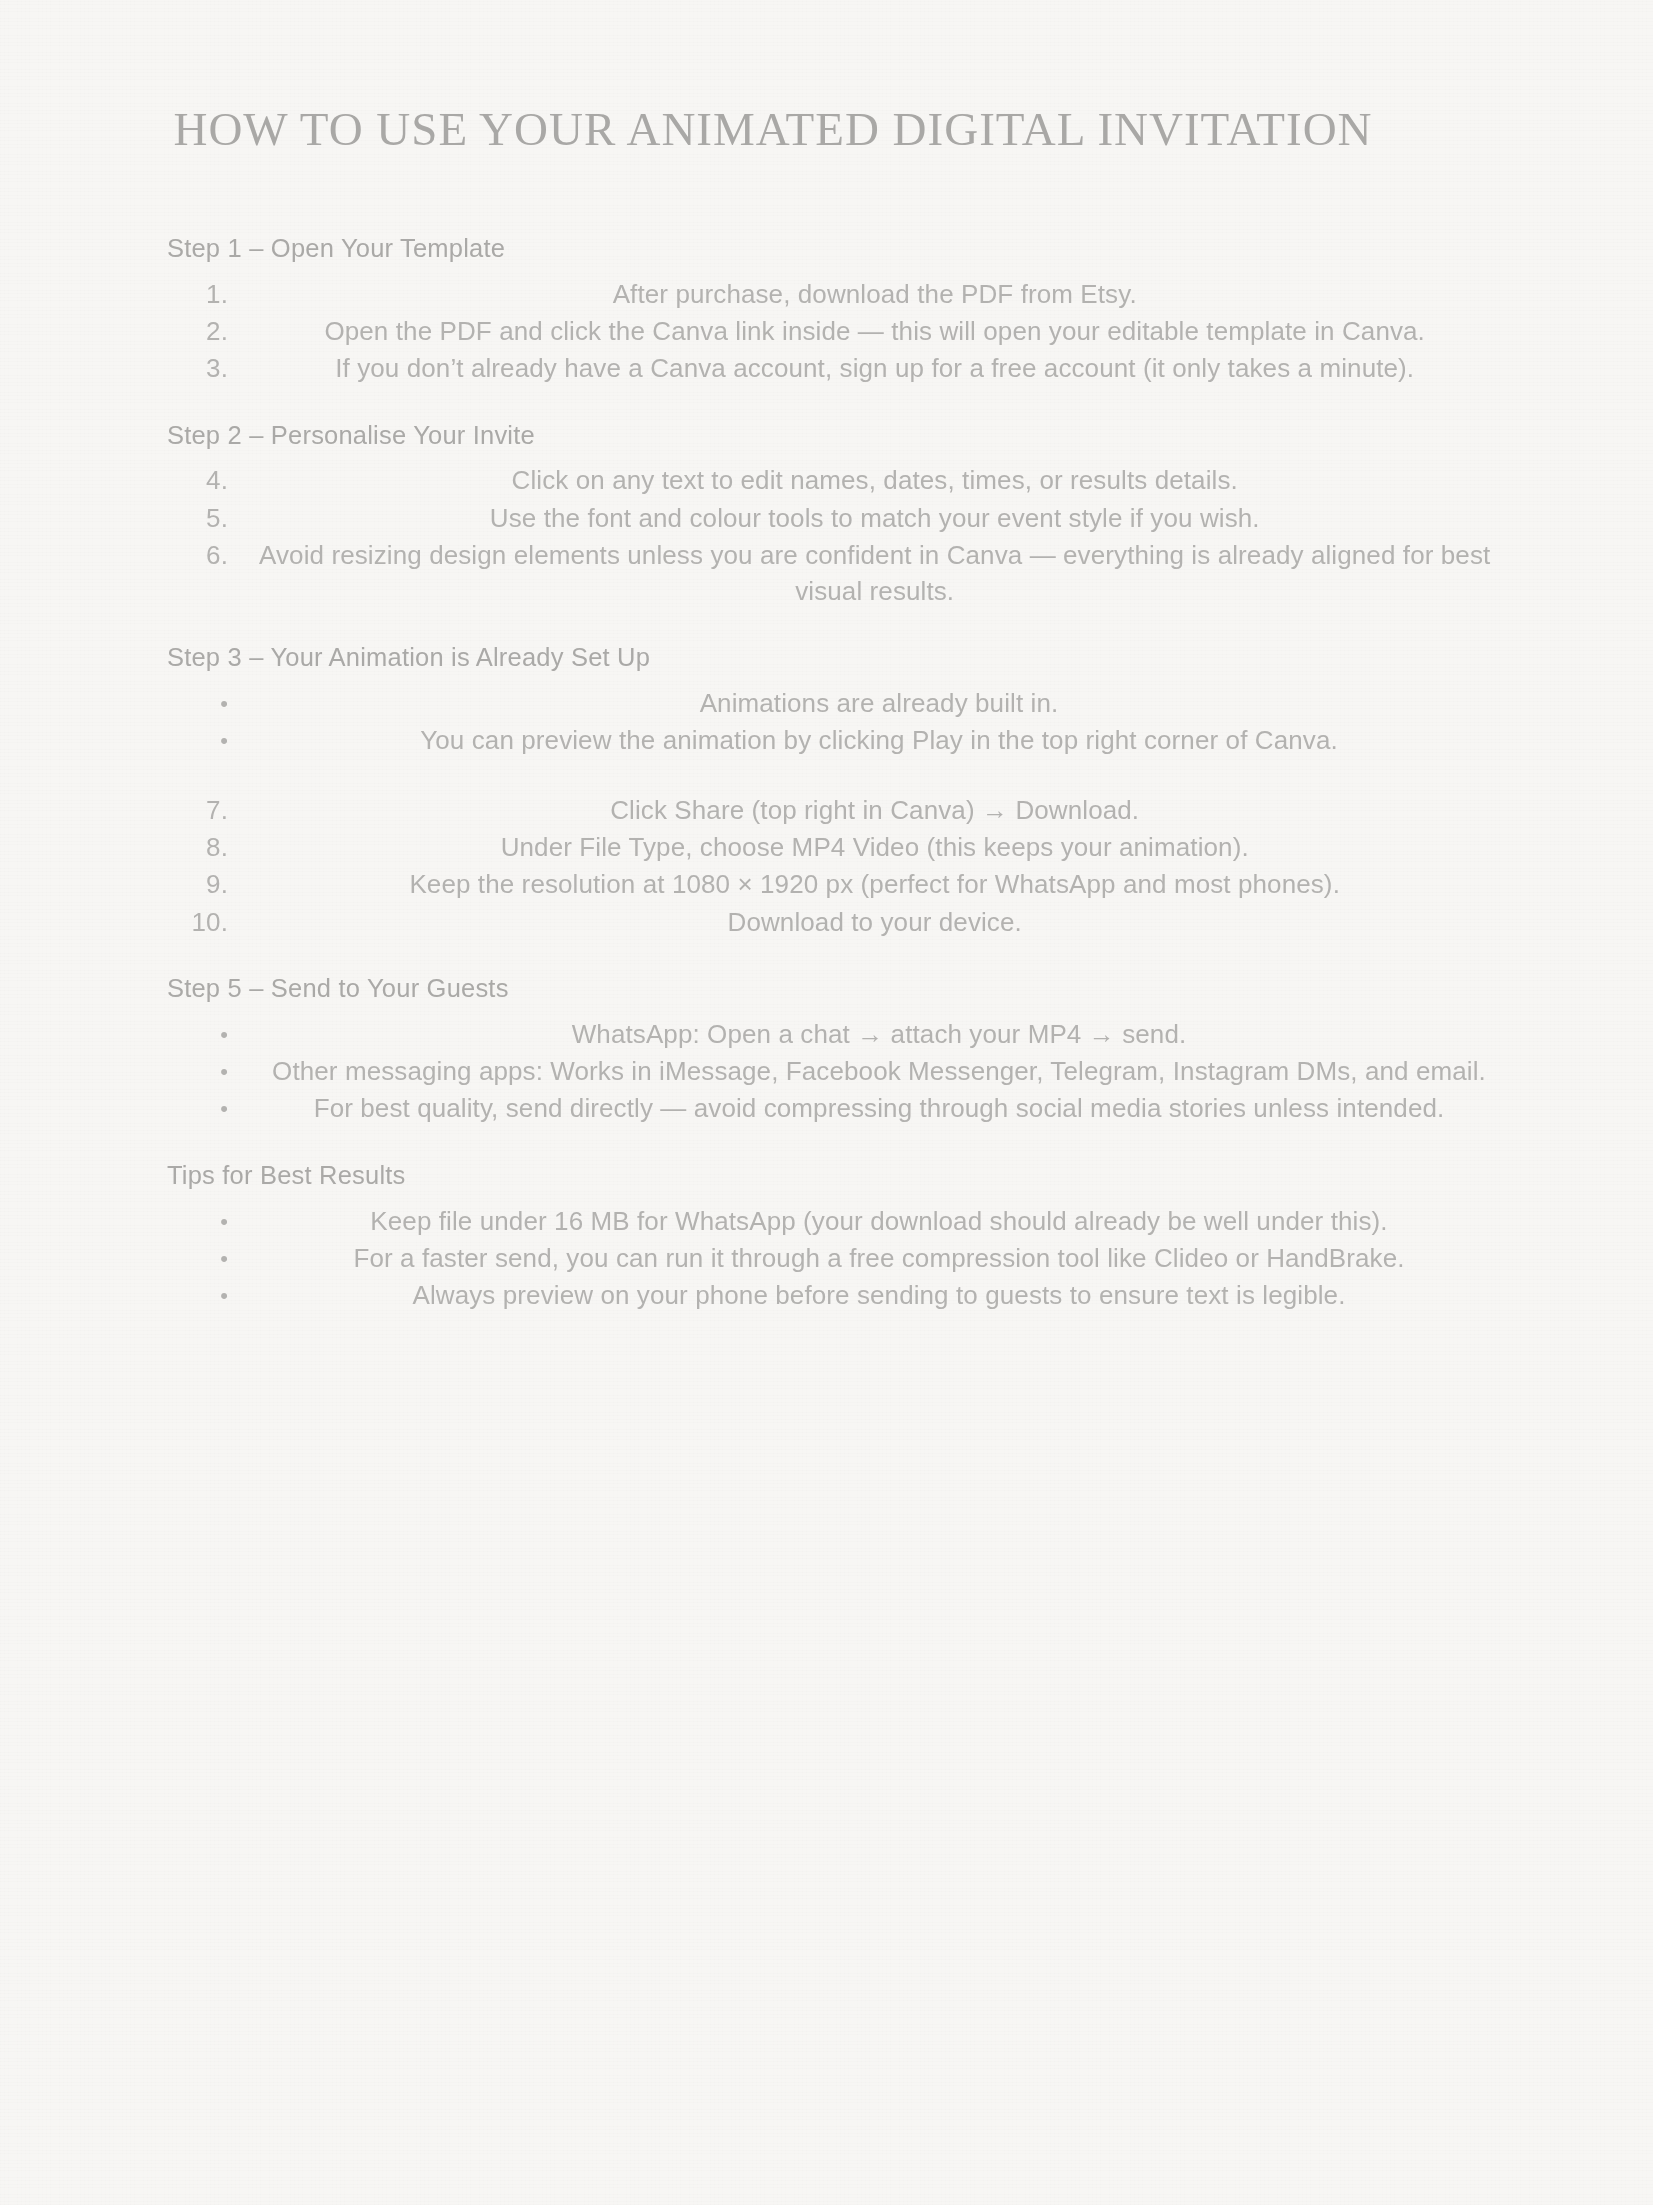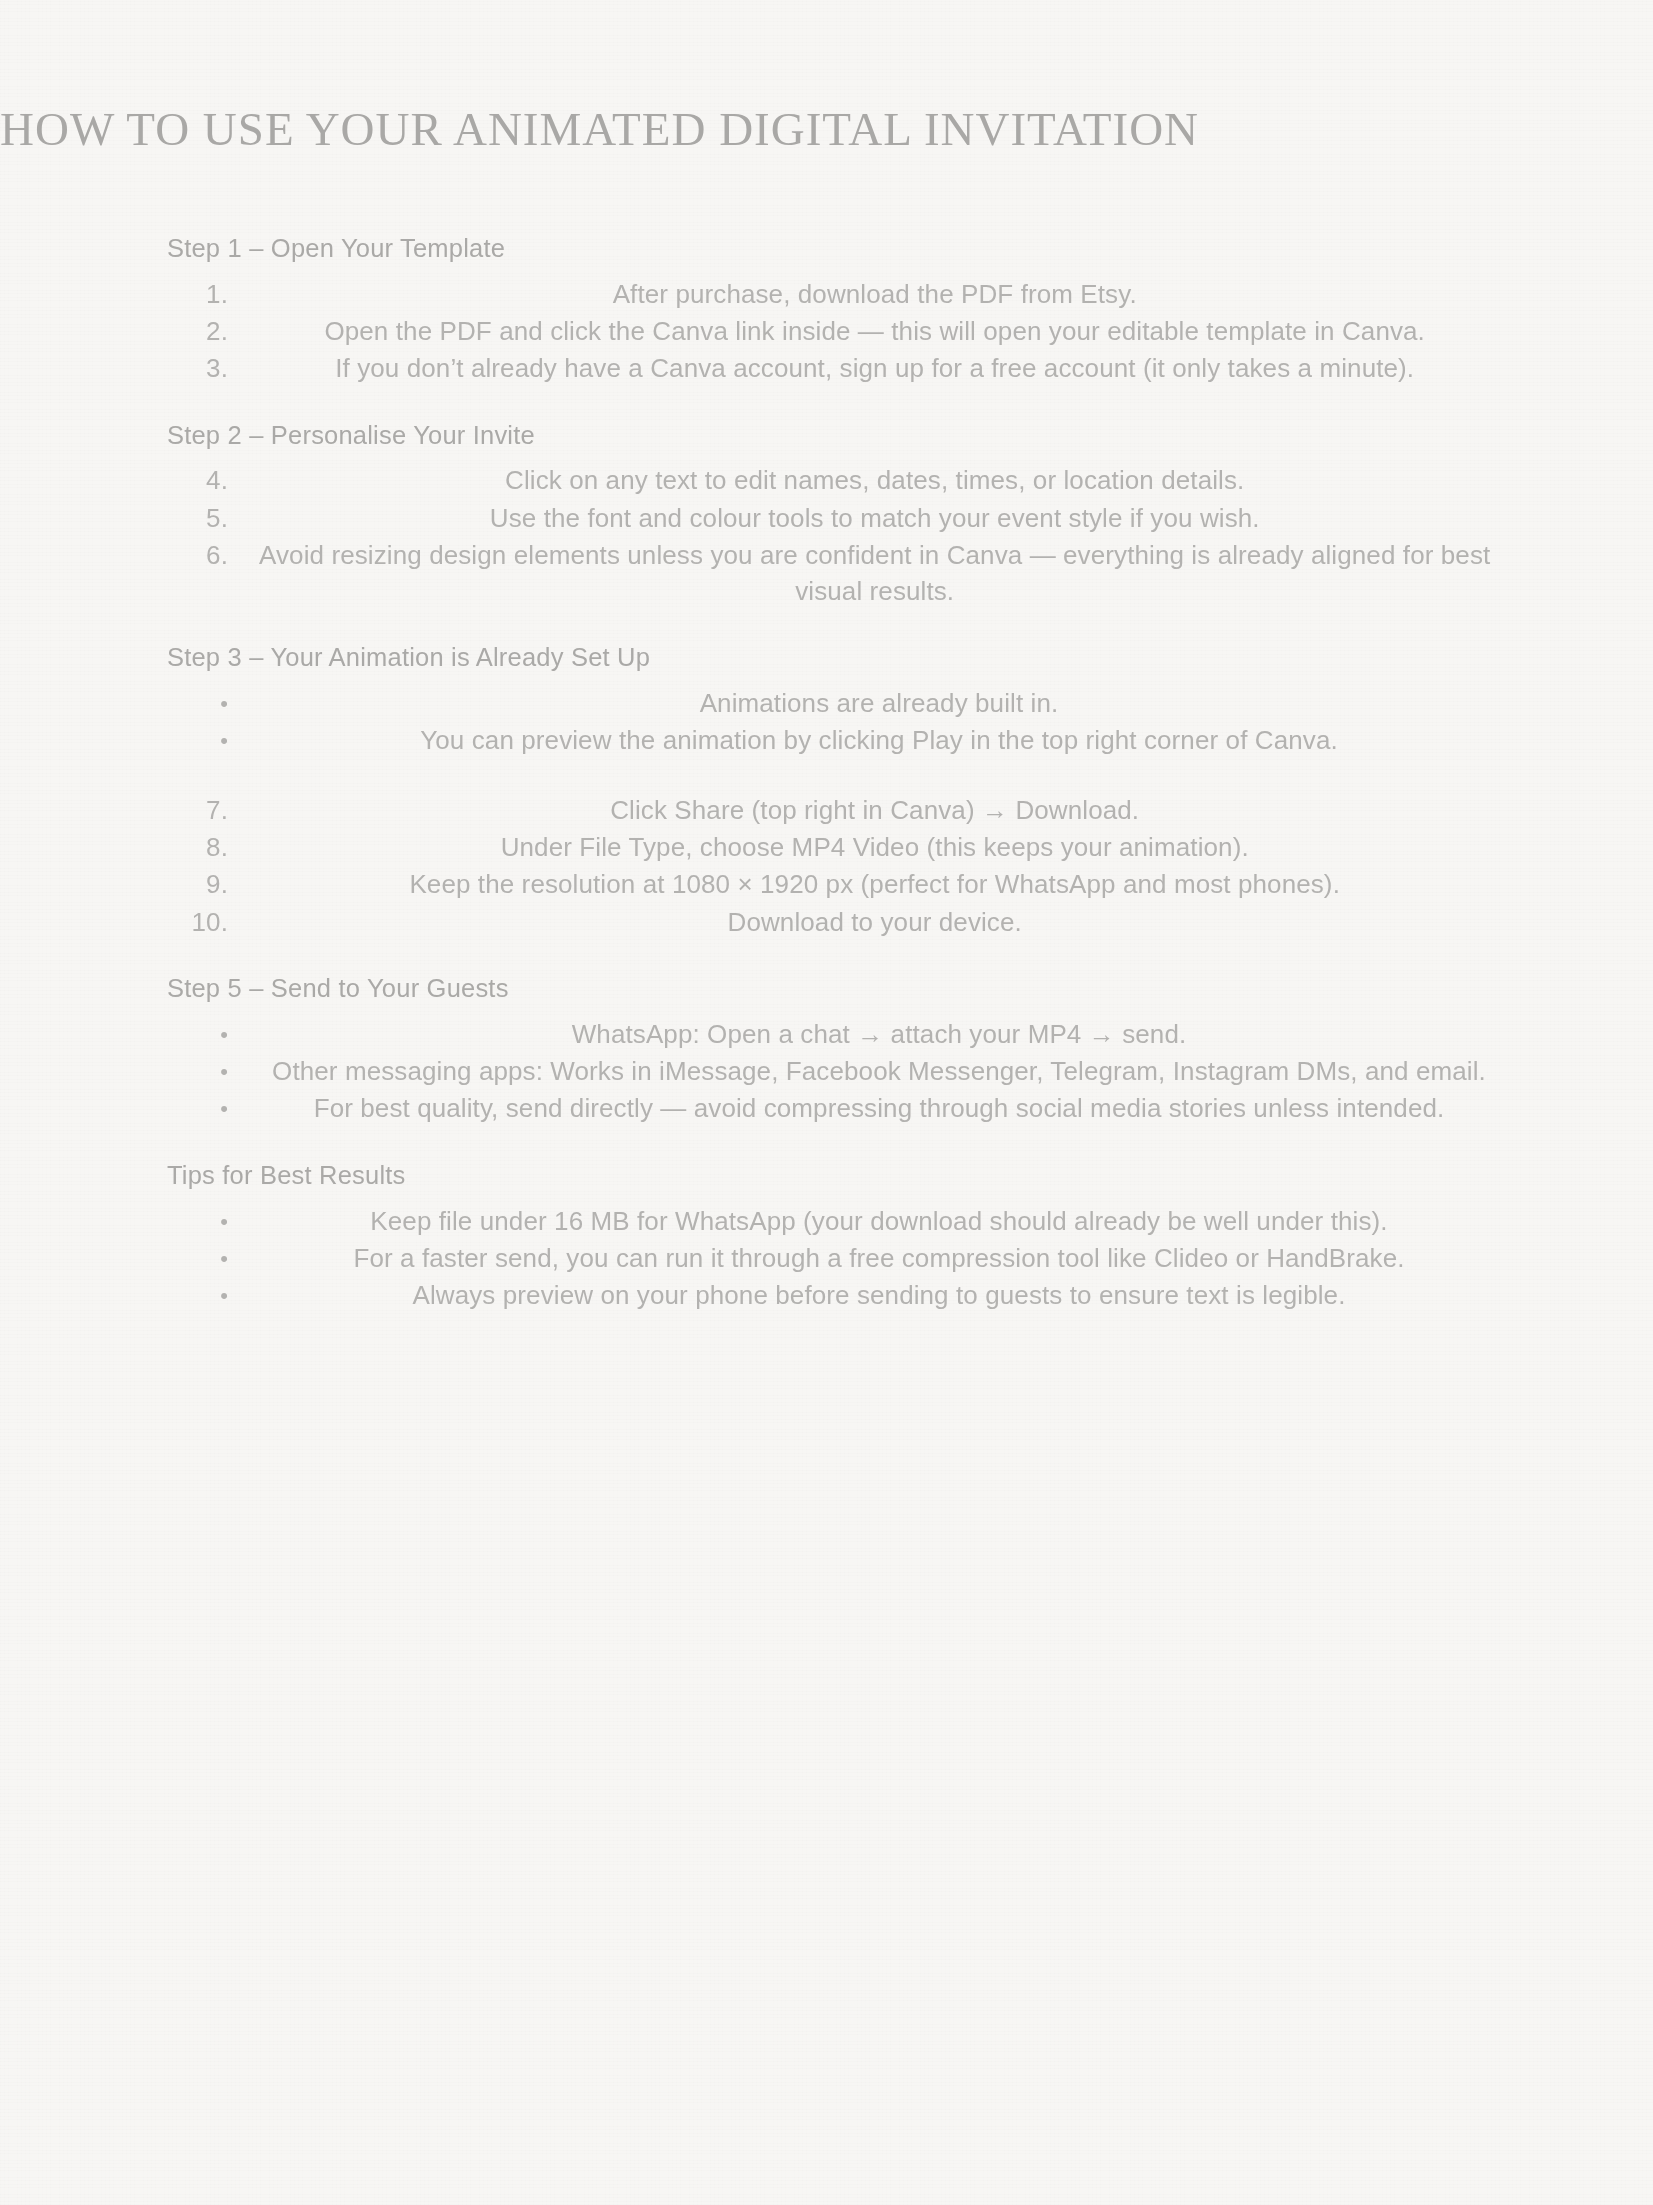--- a/index.html
+++ b/index.html
@@ -30,21 +30,21 @@
     background-image:
       repeating-linear-gradient(0deg, rgba(0,0,0,0.010) 0px, rgba(0,0,0,0.010) 0.8px, rgba(255,255,255,0) 0.8px, rgba(255,255,255,0) 3.4px),
       repeating-linear-gradient(90deg, rgba(0,0,0,0.008) 0px, rgba(0,0,0,0.008) 0.8px, rgba(255,255,255,0) 0.8px, rgba(255,255,255,0) 4.2px);
     opacity: 0.85;
   }
   .title {
     position: absolute;
     top: 102px;
     left: 0;
     width: 1546px;
-    text-align: left;
+    text-align: center;
     font-family: "Liberation Serif", serif;
     font-size: 47px;
     letter-spacing: 1px;
     color: #a9a8a6;
     font-weight: 400;
     white-space: nowrap;
   }
   .content {
     position: absolute;
     top: 234px;
@@ -123,21 +123,21 @@
           <span class="text">If you don’t already have a Canva account, sign up for a free account (it only takes a minute).</span>
         </li>
       </ol>
     </div>
 
     <div class="section">
       <div class="section-heading">Step 2 – Personalise Your Invite</div>
       <ol class="items">
         <li class="item">
           <span class="marker">4.</span>
-          <span class="text">Click on any text to edit names, dates, times, or location details.</span>
+          <span class="text">Click on any text to edit names, dates, times, or results details.</span>
         </li>
         <li class="item">
           <span class="marker">5.</span>
           <span class="text">Use the font and colour tools to match your event style if you wish.</span>
         </li>
         <li class="item">
           <span class="marker">6.</span>
           <span class="text">Avoid resizing design elements unless you are confident in Canva — everything is already aligned for best visual results.</span>
         </li>
       </ol>

